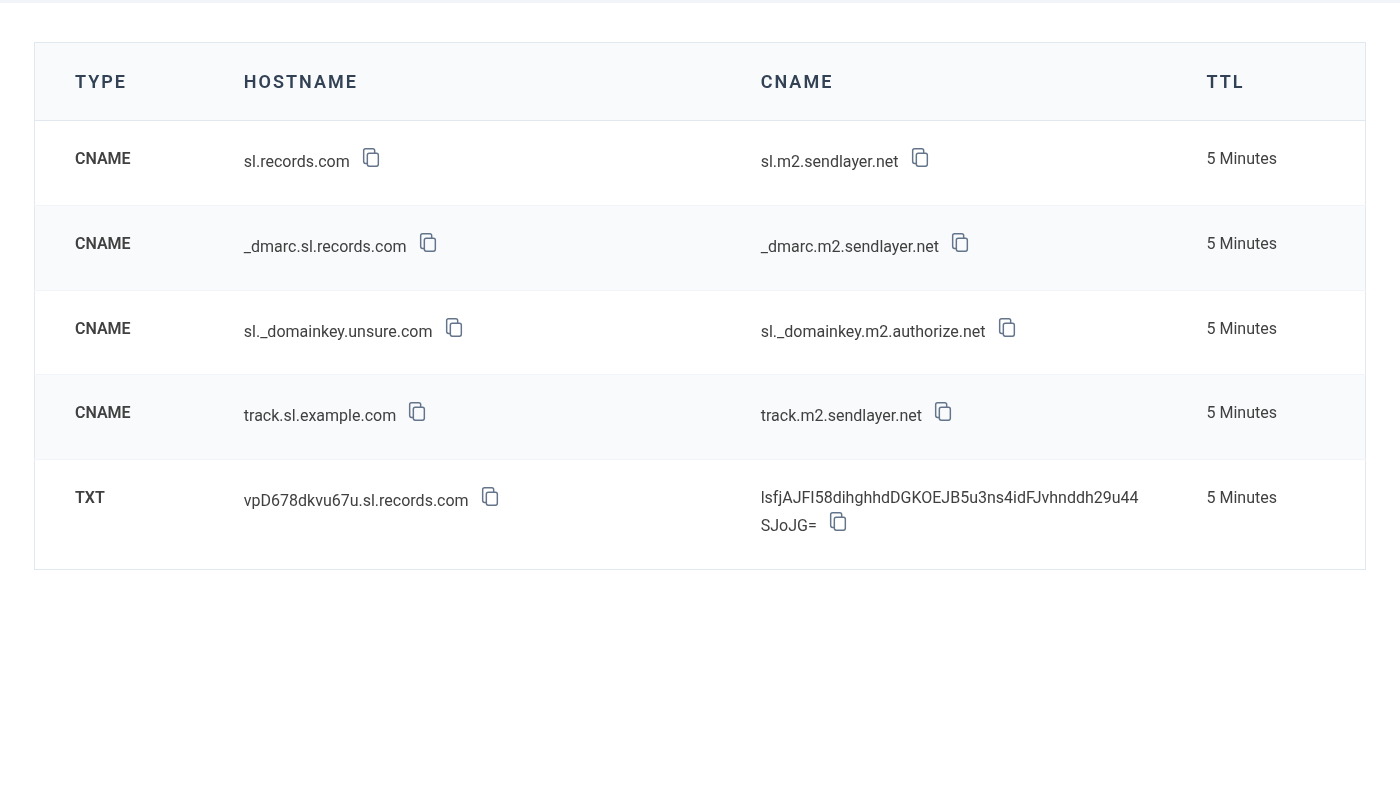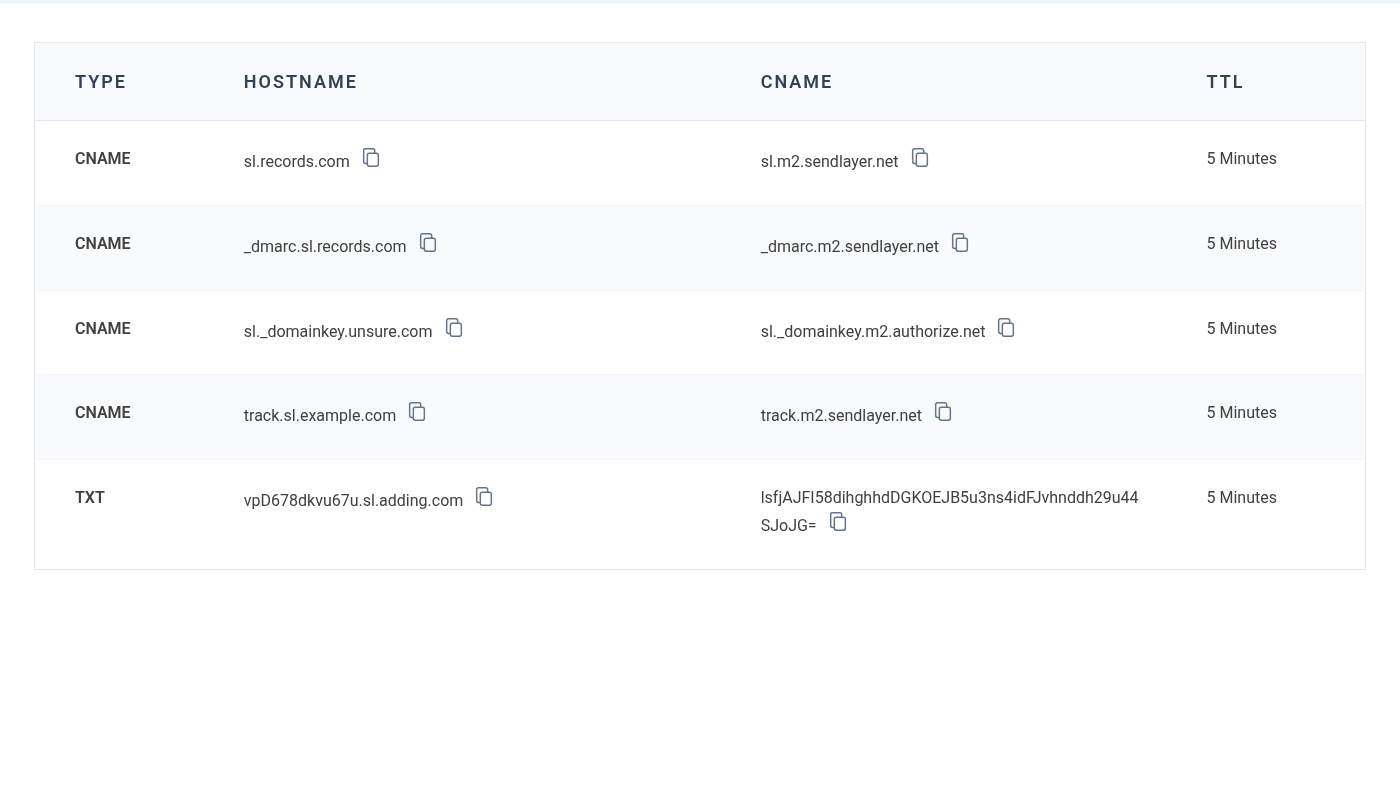--- a/index.html
+++ b/index.html
@@ -156,21 +156,21 @@
                 <path d="M16 8V5a2 2 0 0 0-2-2H6a2 2 0 0 0-2 2v12a2 2 0 0 0 2 2h2"></path>
               </svg></span></td>
           <td class="col-value"><span class="value-wrap">track.m2.sendlayer.net</span><span class="copy-icon"><svg viewBox="0 0 24 24">
                 <rect x="8" y="8" width="12" height="14" rx="2"></rect>
                 <path d="M16 8V5a2 2 0 0 0-2-2H6a2 2 0 0 0-2 2v12a2 2 0 0 0 2 2h2"></path>
               </svg></span></td>
           <td class="col-ttl">5 Minutes</td>
         </tr>
         <tr>
           <td class="col-type">TXT</td>
-          <td class="col-hostname"><span>vpD678dkvu67u.sl.adding.com</span><span class="copy-icon"><svg viewBox="0 0 24 24">
+          <td class="col-hostname"><span>vpD678dkvu67u.sl.records.com</span><span class="copy-icon"><svg viewBox="0 0 24 24">
                 <rect x="8" y="8" width="12" height="14" rx="2"></rect>
                 <path d="M16 8V5a2 2 0 0 0-2-2H6a2 2 0 0 0-2 2v12a2 2 0 0 0 2 2h2"></path>
               </svg></span></td>
           <td class="col-value"><span class="value-wrap">lsfjAJFI58dihghhdDGKOEJB5u3ns4idFJvhnddh29u44SJoJG=</span><span class="copy-icon"><svg viewBox="0 0 24 24">
                 <rect x="8" y="8" width="12" height="14" rx="2"></rect>
                 <path d="M16 8V5a2 2 0 0 0-2-2H6a2 2 0 0 0-2 2v12a2 2 0 0 0 2 2h2"></path>
               </svg></span></td>
           <td class="col-ttl">5 Minutes</td>
         </tr>
       </tbody>

